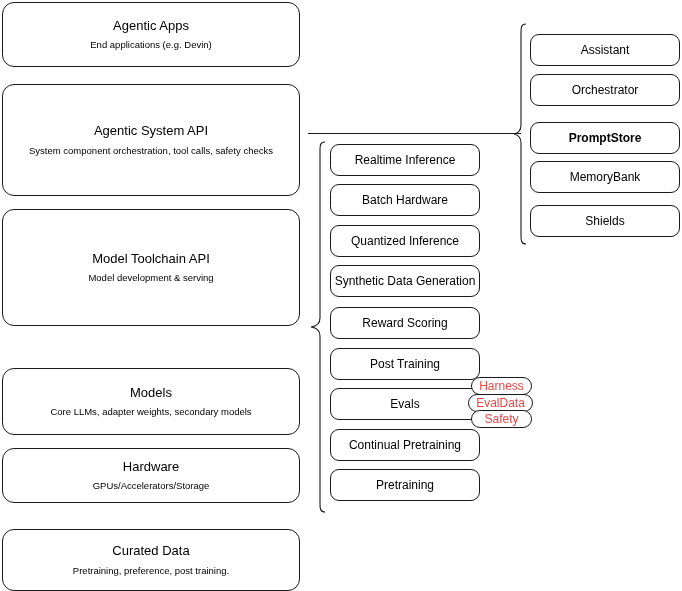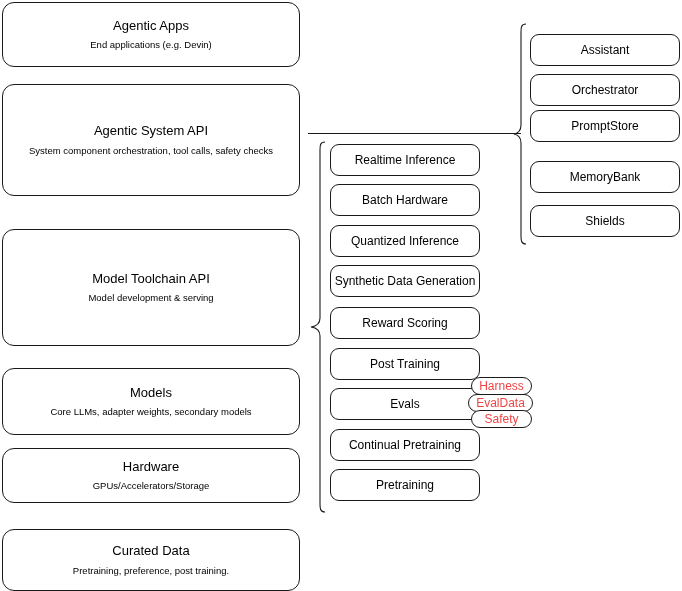--- a/index.html
+++ b/index.html
@@ -101,21 +101,21 @@
   <div class="box layer-box" style="top:2px;height:65px;">
     <div class="title">Agentic Apps</div>
     <div class="subtitle">End applications (e.g. Devin)</div>
   </div>
 
   <div class="box layer-box" style="top:84px;height:112px;">
     <div class="title">Agentic System API</div>
     <div class="subtitle">System component orchestration, tool calls, safety checks</div>
   </div>
 
-  <div class="box layer-box" style="top:229px;height:117px;">
+  <div class="box layer-box" style="top:209px;height:117px;">
     <div class="title">Model Toolchain API</div>
     <div class="subtitle">Model development &amp; serving</div>
   </div>
 
   <div class="box layer-box" style="top:368px;height:67px;align-items:center;">
     <div class="title">Models</div>
     <div class="subtitle">Core LLMs, adapter weights, secondary models</div>
   </div>
 
   <div class="box layer-box" style="top:448px;height:55px;">
@@ -133,21 +133,21 @@
   <svg class="brace" style="left:513px;top:22px;width:14px;height:224px;" viewBox="0 0 14 224">
     <path d="M13,2 C8,2 8,6 8,10 L8,103 C8,108 6,111 1,112 C6,113 8,116 8,121 L8,214 C8,218 8,222 13,222"></path>
   </svg>
 
   <div class="box item-box right-box" style="top:34px;">
     <div class="title">Assistant</div>
   </div>
   <div class="box item-box right-box" style="top:74px;">
     <div class="title">Orchestrator</div>
   </div>
-  <div class="box item-box right-box" style="top:110px;">
+  <div class="box item-box right-box" style="top:122px;font-weight:bold;">
     <div class="title">PromptStore</div>
   </div>
   <div class="box item-box right-box" style="top:205px;">
     <div class="title">Shields</div>
   </div>
   <div class="box item-box right-box" style="top:161px;">
     <div class="title">MemoryBank</div>
   </div>
 
   <svg class="brace" style="left:310px;top:140px;width:16px;height:374px;" viewBox="0 0 16 374">

